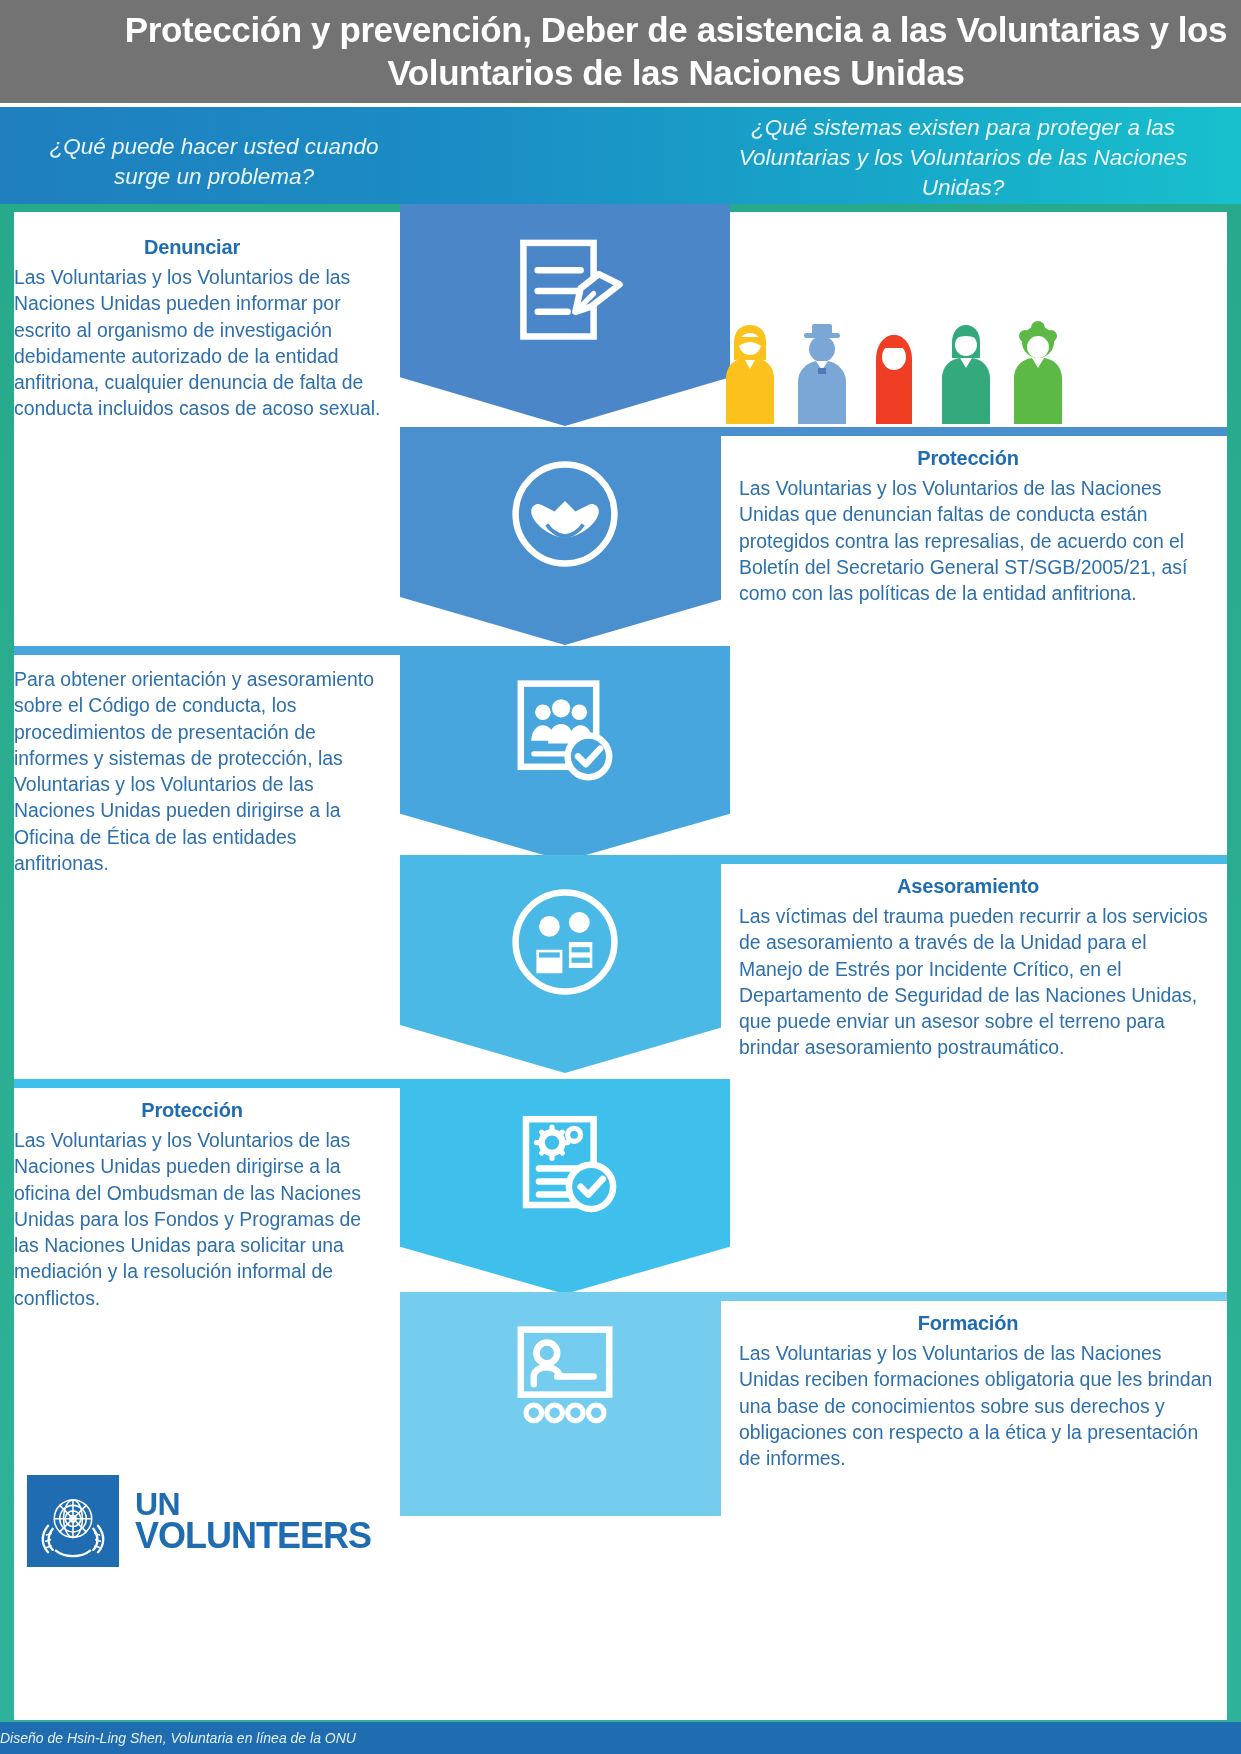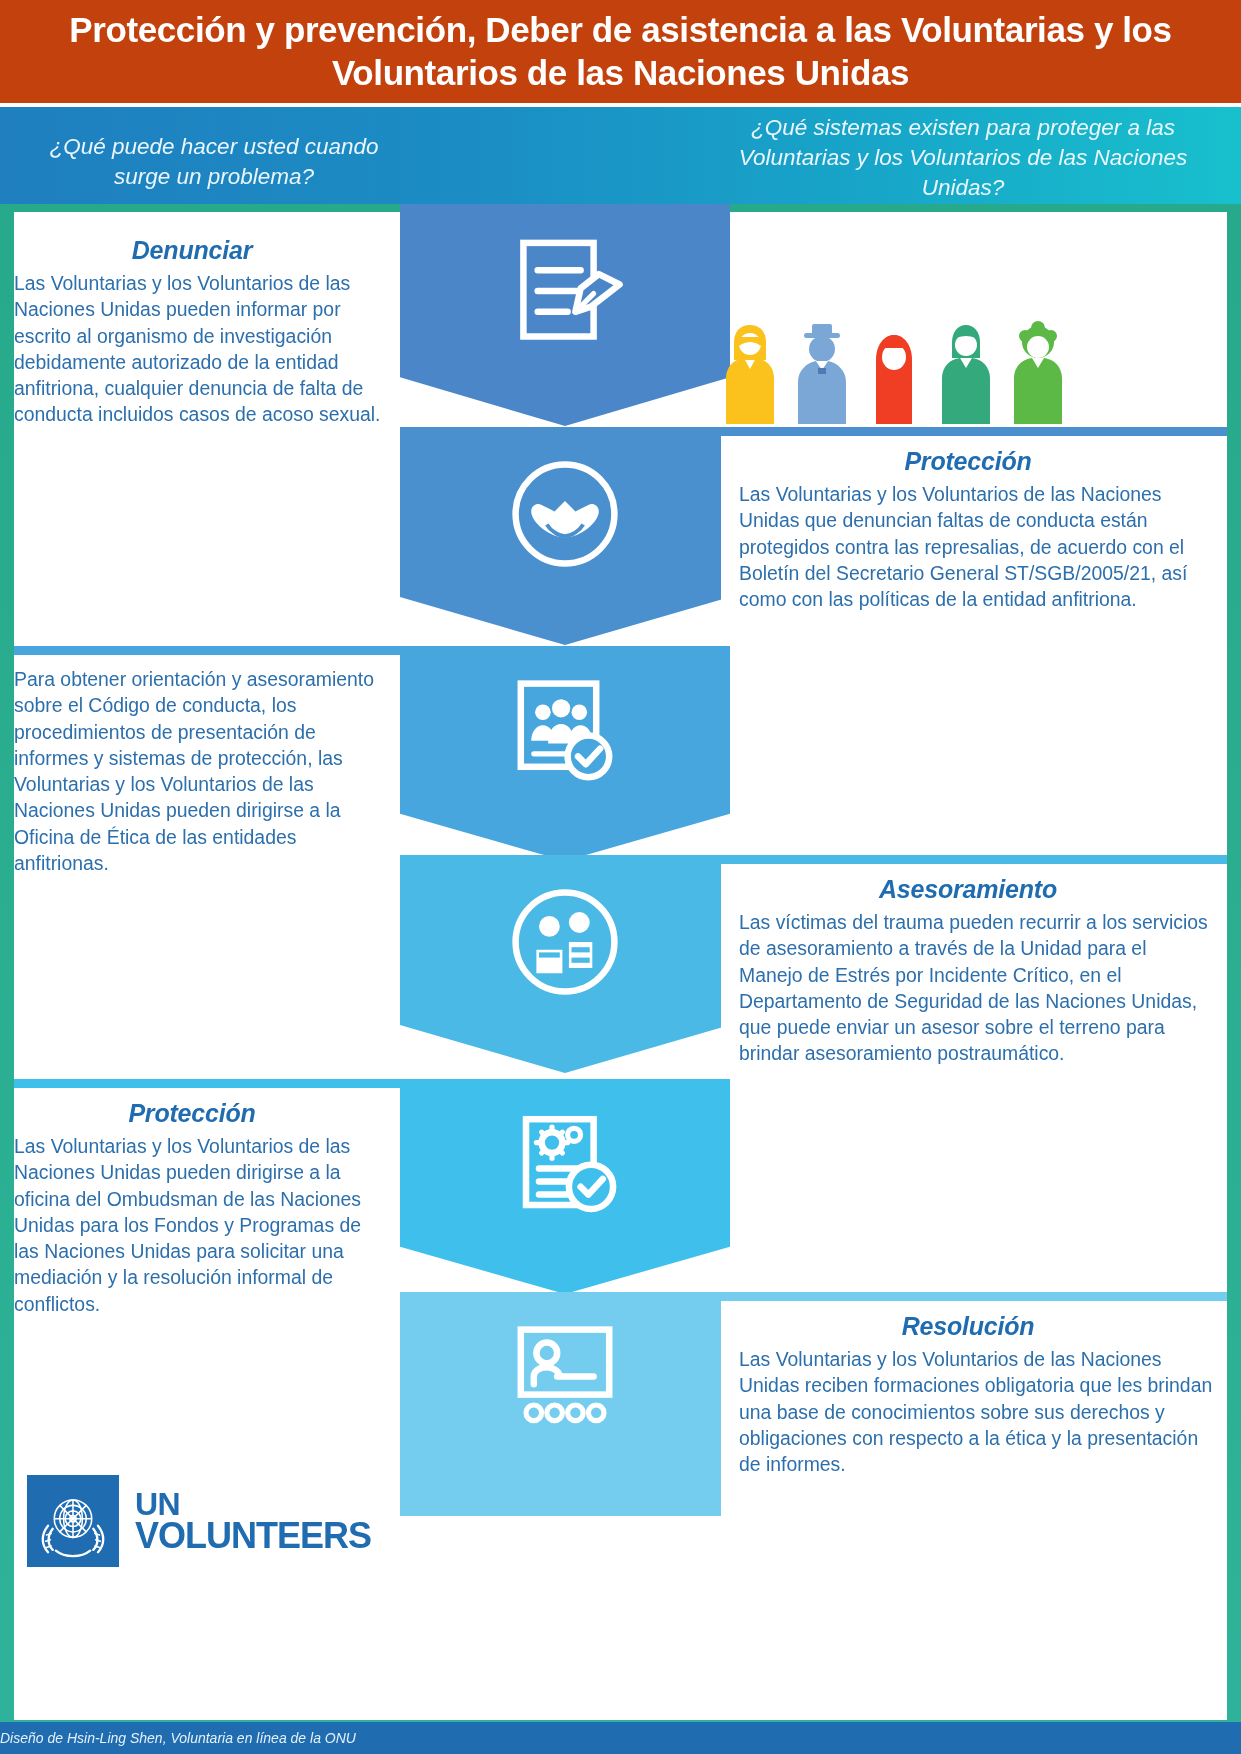--- a/index.html
+++ b/index.html
@@ -5,22 +5,22 @@
   * { box-sizing: border-box; margin:0; padding:0; }
   html,body{ background:#ffffff; }
   body{
     width:1241px; height:1754px; position:relative; overflow:hidden;
     font-family:"Liberation Sans", sans-serif;
   }
 
   
   #header{
     position:absolute; left:0; top:0; width:1241px; height:103px;
-    background:#c2410c;
-    display:flex; align-items:center; justify-content:center;
+    background:#737373;
+    display:flex; align-items:center; justify-content:flex-end;
   }
   #header-title{
     color:#ffffff; font-size:35px; font-weight:bold; line-height:1.22;
     text-align:center; letter-spacing:-0.4px; width:1130px;
   }
 
   
   #subheader{
     position:absolute; left:0; top:107px; width:1241px; height:97px;
     background:linear-gradient(90deg,#1f7fbf 0%,#1b8dc4 38%,#17a7c9 72%,#18c0cd 100%);
@@ -47,22 +47,22 @@
     position:absolute; left:400px; width:330px;
     clip-path: polygon(0 0, 100% 0, 100% 78%, 50% 100%, 0 78%);
     display:flex; align-items:flex-start; justify-content:center;
   }
   .arrow svg{ margin-top:22px; }
 
   
   .panel{ position:absolute; background:#ffffff; }
   .panel .bar{ position:absolute; left:0; top:0; height:9px; width:100%; }
   .panel h2{
-    color:#1f6cb0; font-size:25px; font-weight:bold; text-align:center;
-    margin-bottom:5px; letter-spacing:-0.2px;font-style:italic;
+    color:#1f6cb0; font-size:20px; font-weight:bold; text-align:center;
+    margin-bottom:5px; letter-spacing:-0.2px;
   }
   .panel p{
     color:#2c6fad; font-size:19.4px; line-height:1.355; font-weight:400;
   }
   .left-panel{ left:14px; }
   .left-panel h2{ padding-right:18px; }
   .left-panel p{ }
   .right-panel{ right:14px; }
   .right-panel h2{ }
   .right-panel p{ padding-left:18px; }
@@ -251,21 +251,21 @@
     <line x1="44" y1="48" x2="72" y2="48" stroke="#fff" stroke-width="5" stroke-linecap="round"></line>
     <circle cx="26" cy="76" r="6" fill="none" stroke="#fff" stroke-width="4"></circle>
     <circle cx="42" cy="76" r="6" fill="none" stroke="#fff" stroke-width="4"></circle>
     <circle cx="58" cy="76" r="6" fill="none" stroke="#fff" stroke-width="4"></circle>
     <circle cx="74" cy="76" r="6" fill="none" stroke="#fff" stroke-width="4"></circle>
   </svg>
 </div>
 
 <div class="panel right-panel" style="top:1292px; width:506px; height:260px; padding:20px 12px 0 0;">
   <div class="bar" style="background:#74cdee;"></div>
-  <h2>Resolución</h2>
+  <h2>Formación</h2>
   <p>Las Voluntarias y los Voluntarios de las Naciones Unidas reciben formaciones obligatoria que les brindan una base de conocimientos sobre sus derechos y obligaciones con respecto a la ética y la presentación de informes.</p>
 </div>
 
 <div id="logo-block">
   <div id="un-emblem">
     <svg width="78" height="78" viewBox="0 0 100 100">
       <g fill="none" stroke="#fff" stroke-width="2">
         <circle cx="50" cy="47" r="24"></circle>
         <circle cx="50" cy="47" r="17"></circle>
         <circle cx="50" cy="47" r="10"></circle>

